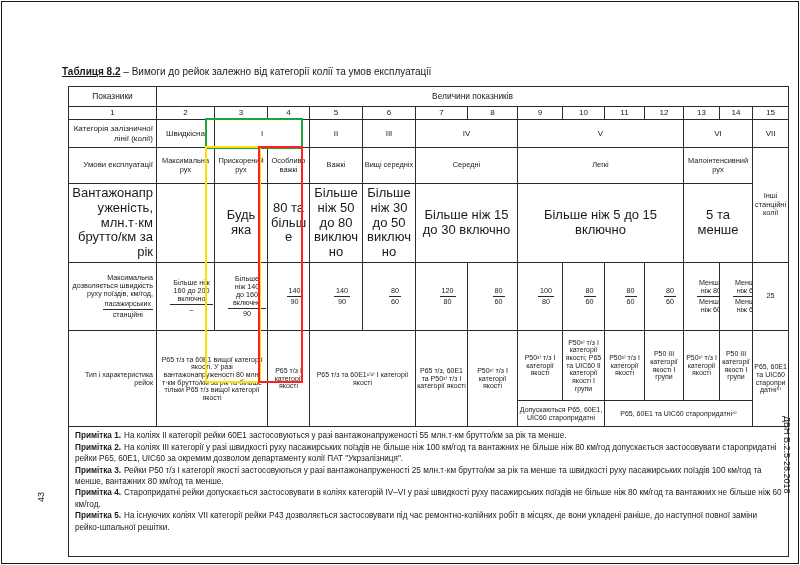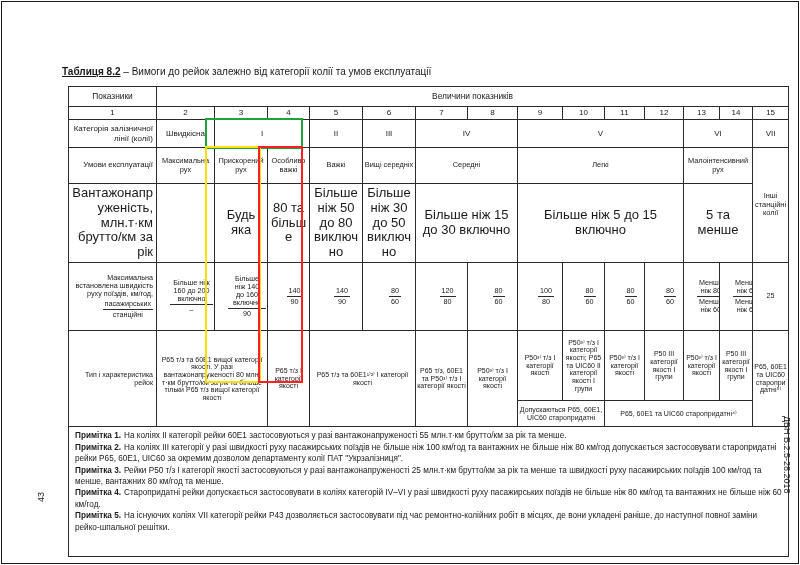--- a/index.html
+++ b/index.html
@@ -121,21 +121,21 @@
     <td>80 та більше</td>
     <td>Більше ніж 50 до 80 виключно</td>
     <td>Більше ніж 30 до 50 виключно</td>
     <td colspan="2">Більше ніж 15 до 30 включно</td>
     <td colspan="4">Більше ніж 5 до 15 включно</td>
     <td colspan="2">5 та менше</td>
   </tr>
 
   <tr class="r-speed">
     <td class="lbl speed-label">
-      <span>Максимальна встановлена швидкість руху поїздів, км/год,</span>
+      <span>Максимальна дозволяється швидкість руху поїздів, км/год,</span>
       <span class="frac">
             <span class="ftop">пасажирських</span>
             <span class="fbot">станційні</span>
           </span>
     </td>
     <td><span class="frac">
             <span class="ftop">Більше ніж 160 до 200 включно</span>
             <span class="fbot">–</span>
           </span></td>
     <td><span class="frac">

